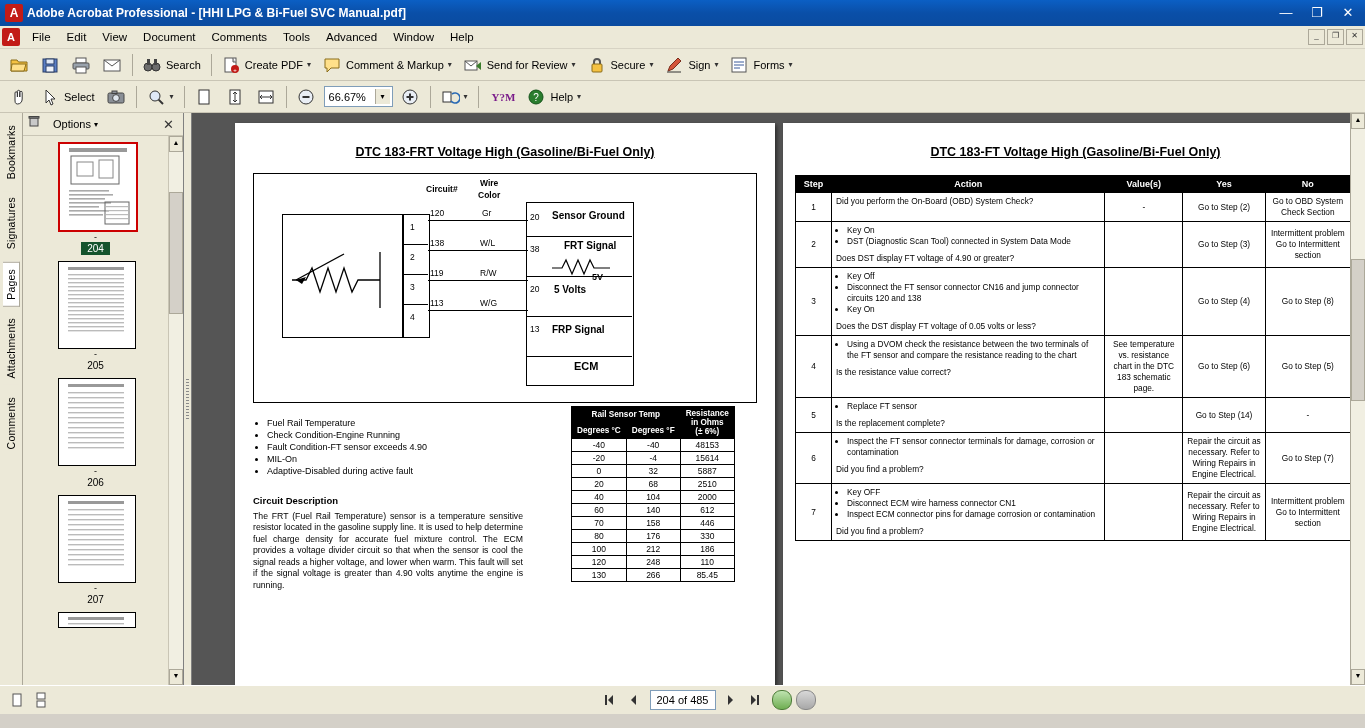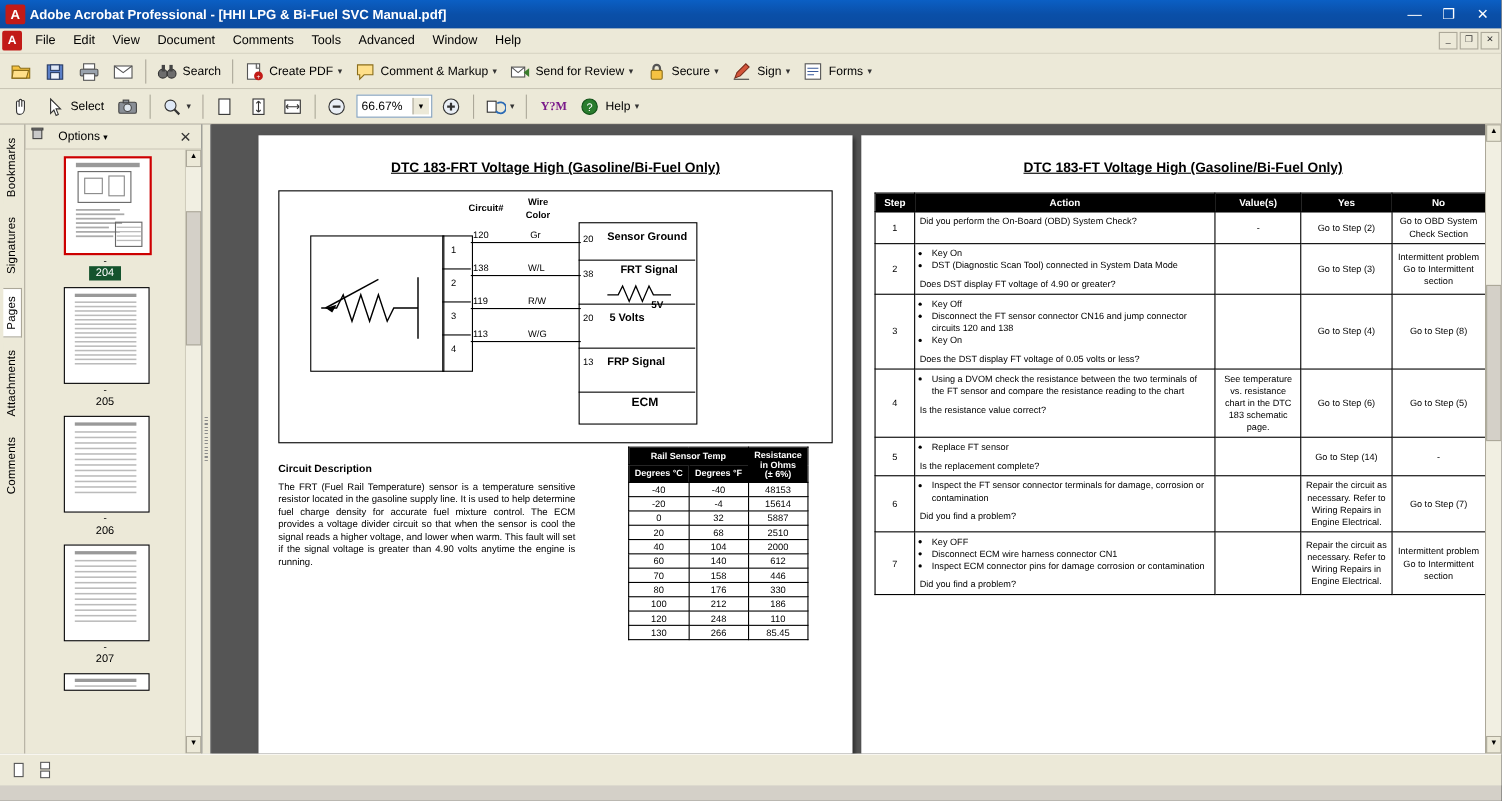--- a/index.html
+++ b/index.html
@@ -543,20 +543,27 @@
             <div class="sch-txt b" style="left:298px;top:150px;font-size:10px;">FRP Signal</div>
             <div class="sch-txt b" style="left:338px;top:98px;font-size:9px;">5V</div>
             <svg style="position:absolute;left:298px;top:80px;" width="60" height="24" viewBox="0 0 60 24">
                 <path d="M0 14 L10 14 L14 6 L20 20 L26 6 L32 20 L38 6 L42 14 L58 14" fill="none" stroke="#000" stroke-width="1.2"></path>
               </svg>
             <div class="sch-txt b" style="left:320px;top:186px;font-size:11px;">ECM</div>
           </div>
         </div>
 
         <div class="cond">
+          <ul>
+            <li>Fuel Rail Temperature</li>
+            <li>Check Condition-Engine Running</li>
+            <li>Fault Condition-FT sensor exceeds 4.90</li>
+            <li>MIL-On</li>
+            <li>Adaptive-Disabled during active fault</li>
+          </ul>
         </div>
 
         <div class="cdesc">
           <h4>Circuit Description</h4>
           <div>The FRT (Fuel Rail Temperature) sensor is a temperature sensitive resistor located in the gasoline supply line. It is used to help determine fuel charge density for accurate fuel mixture control. The ECM provides a voltage divider circuit so that when the sensor is cool the signal reads a higher voltage, and lower when warm. This fault will set if the signal voltage is greater than 4.90 volts anytime the engine is running.</div>
         </div>
 
         <table class="restab">
           <tbody>
               <tr>
@@ -756,13 +763,40 @@
     <svg width="16" height="16" viewBox="0 0 16 16">
         <rect x="4" y="2" width="8" height="12" fill="#fff" stroke="#555"></rect>
       </svg>
   </div>
   <div class="sbtn">
     <svg width="16" height="16" viewBox="0 0 16 16">
         <rect x="4" y="1" width="8" height="6" fill="#fff" stroke="#555"></rect>
         <rect x="4" y="9" width="8" height="6" fill="#fff" stroke="#555"></rect>
       </svg>
   </div>
+  <div class="center">
+    <div class="sbtn">
+      <svg width="16" height="16" viewBox="0 0 16 16">
+          <path d="M12 3l-5 5 5 5z" fill="#333"></path>
+          <rect x="4" y="3" width="2" height="10" fill="#333"></rect>
+        </svg>
+    </div>
+    <div class="sbtn">
+      <svg width="16" height="16" viewBox="0 0 16 16">
+          <path d="M11 3l-5 5 5 5z" fill="#333"></path>
+        </svg>
+    </div>
+    <div class="pagebox">204 of 485</div>
+    <div class="sbtn">
+      <svg width="16" height="16" viewBox="0 0 16 16">
+          <path d="M5 3l5 5-5 5z" fill="#333"></path>
+        </svg>
+    </div>
+    <div class="sbtn">
+      <svg width="16" height="16" viewBox="0 0 16 16">
+          <path d="M4 3l5 5-5 5z" fill="#333"></path>
+          <rect x="10" y="3" width="2" height="10" fill="#333"></rect>
+        </svg>
+    </div>
+    <div class="circbtn"></div>
+    <div class="circbtn grey"></div>
+  </div>
 </div>
 
 </body></html>

